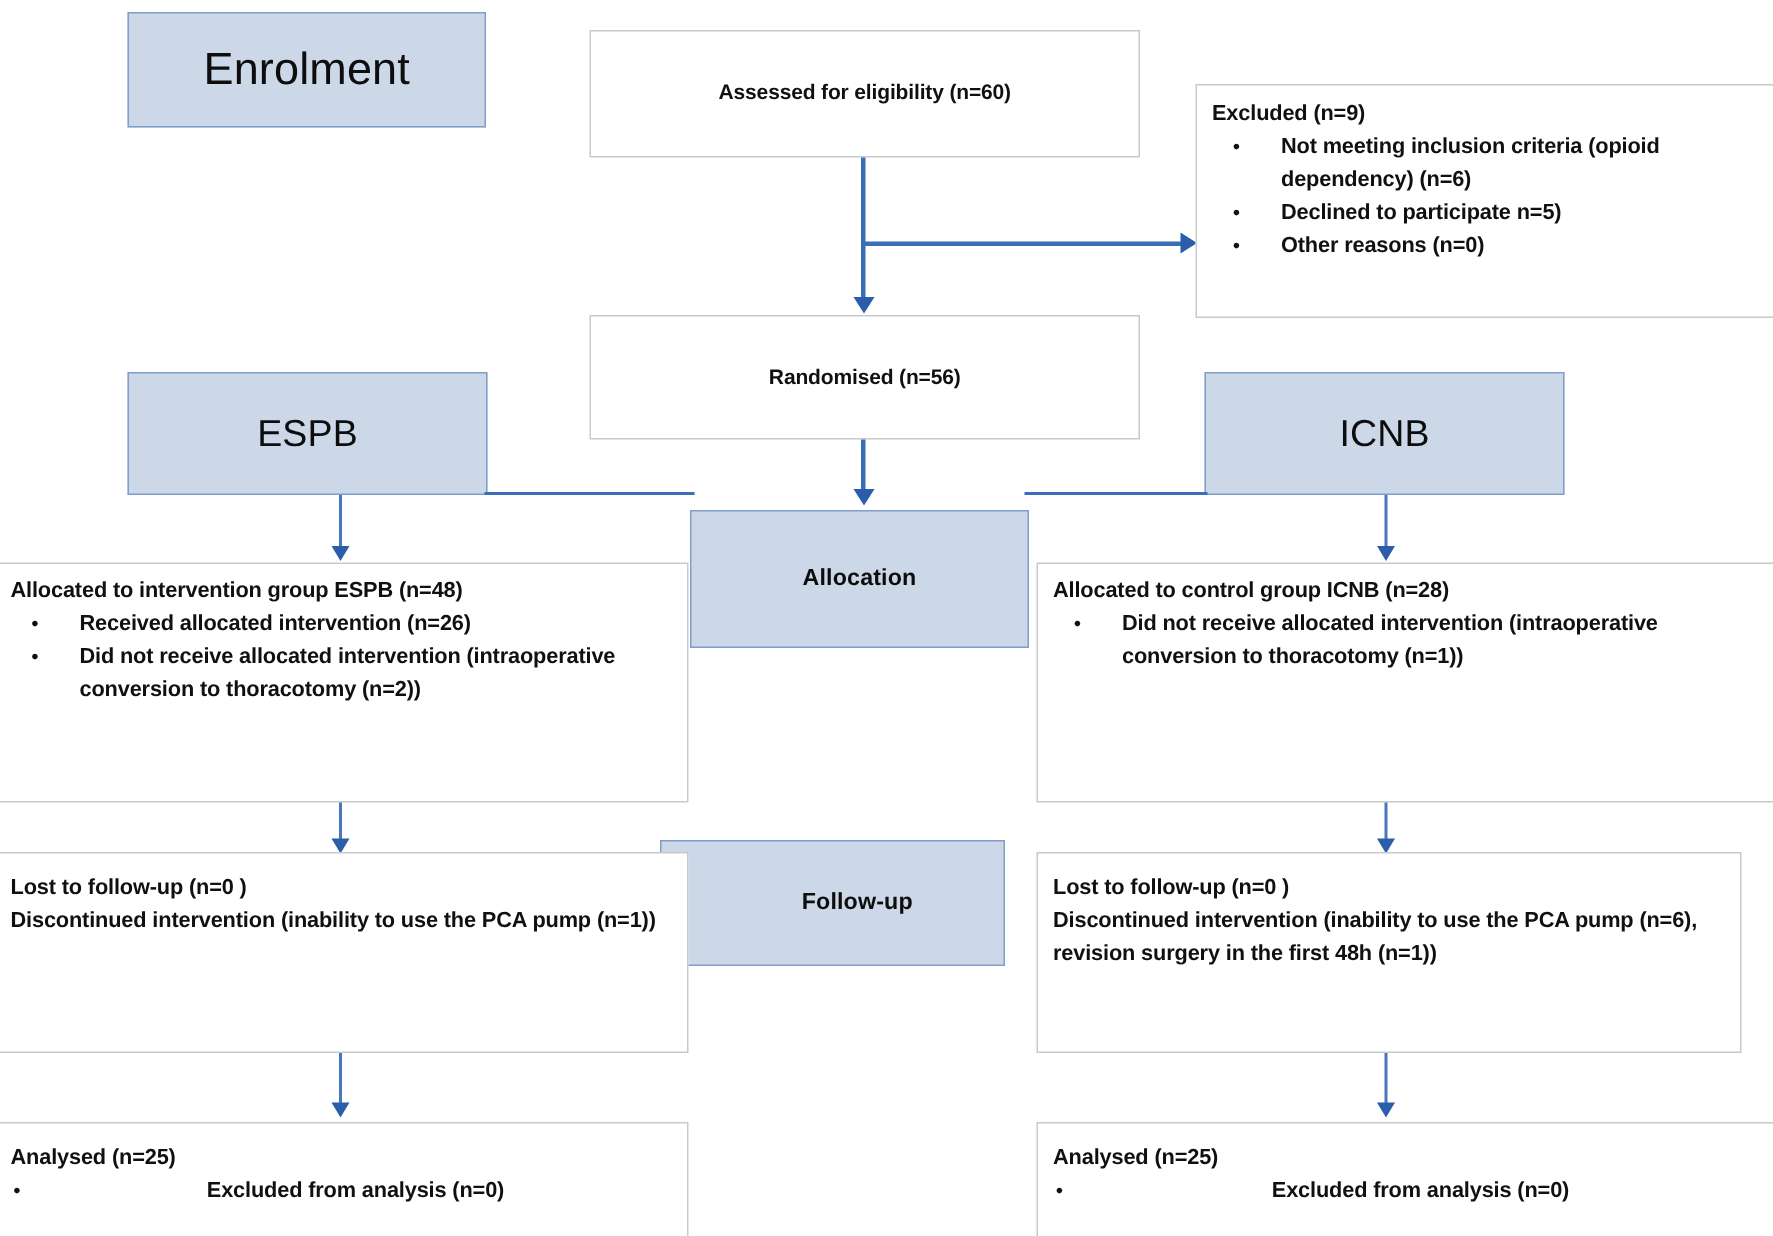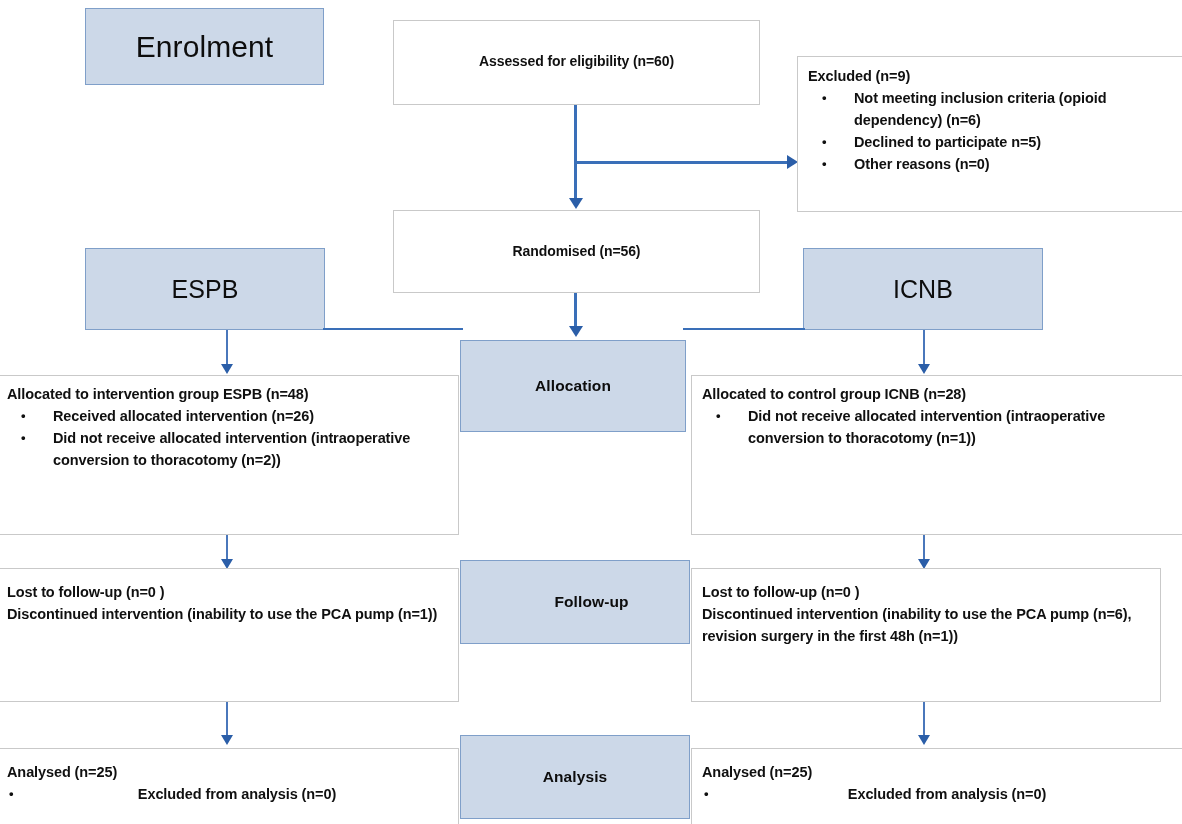--- a/index.html
+++ b/index.html
@@ -190,21 +190,21 @@
 
   <div class="box" style="left:691px;top:375px;width:493px;height:160px;">
     <div class="body-txt" style="left:10px;top:7px;right:6px;">
       <p class="plain">Allocated to control group ICNB (n=28)</p>
       <ul class="bullets">
         <li>Did not receive allocated intervention (intraoperative  conversion  to thoracotomy (n=1))</li>
       </ul>
     </div>
   </div>
 
-  <div class="phase" style="left:460px;top:560px;width:230px;height:84px;padding-left:33px;">
+  <div class="phase" style="left:440px;top:560px;width:230px;height:84px;padding-left:33px;">
     <span style="font-size:15.5px;font-weight:700;">Follow-up</span>
   </div>
 
   <div class="thin-vline" style="left:226px;top:535px;height:28px;"></div>
   <div class="thin-arrow" style="left:221px;top:559px;"></div>
 
   <div class="thin-vline" style="left:923px;top:535px;height:28px;"></div>
   <div class="thin-arrow" style="left:918px;top:559px;"></div>
 
   <div class="box" style="left:-2px;top:568px;width:461px;height:134px;">
@@ -220,23 +220,20 @@
       <p class="plain">Discontinued  intervention  (inability to use the PCA pump (n=6), revision surgery in the first 48h (n=1))</p>
     </div>
   </div>
 
   <div class="thin-vline" style="left:226px;top:702px;height:36px;"></div>
   <div class="thin-arrow" style="left:221px;top:735px;"></div>
 
   <div class="thin-vline" style="left:923px;top:702px;height:36px;"></div>
   <div class="thin-arrow" style="left:918px;top:735px;"></div>
 
-  <div class="phase" style="left:460px;top:735px;width:230px;height:84px;">
-    <span style="font-size:15.5px;font-weight:700;">Analysis</span>
-  </div>
 
   <div class="box" style="left:-2px;top:748px;width:461px;height:90px;">
     <div class="body-txt" style="left:8px;top:12px;right:8px;">
       <p class="plain">Analysed (n=25)</p>
       <ul class="bullets tight">
         <li>Excluded  from analysis (n=0)</li>
       </ul>
     </div>
   </div>
 

